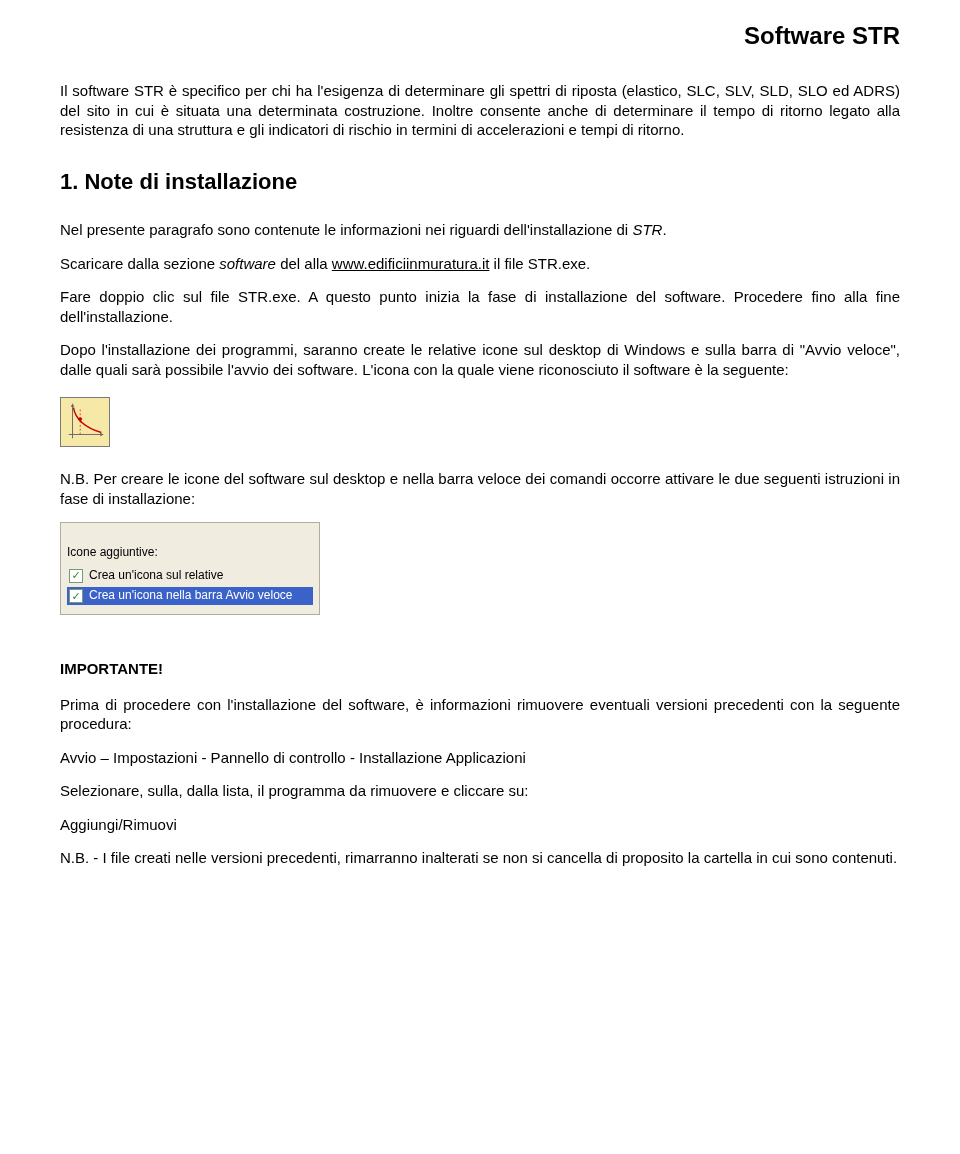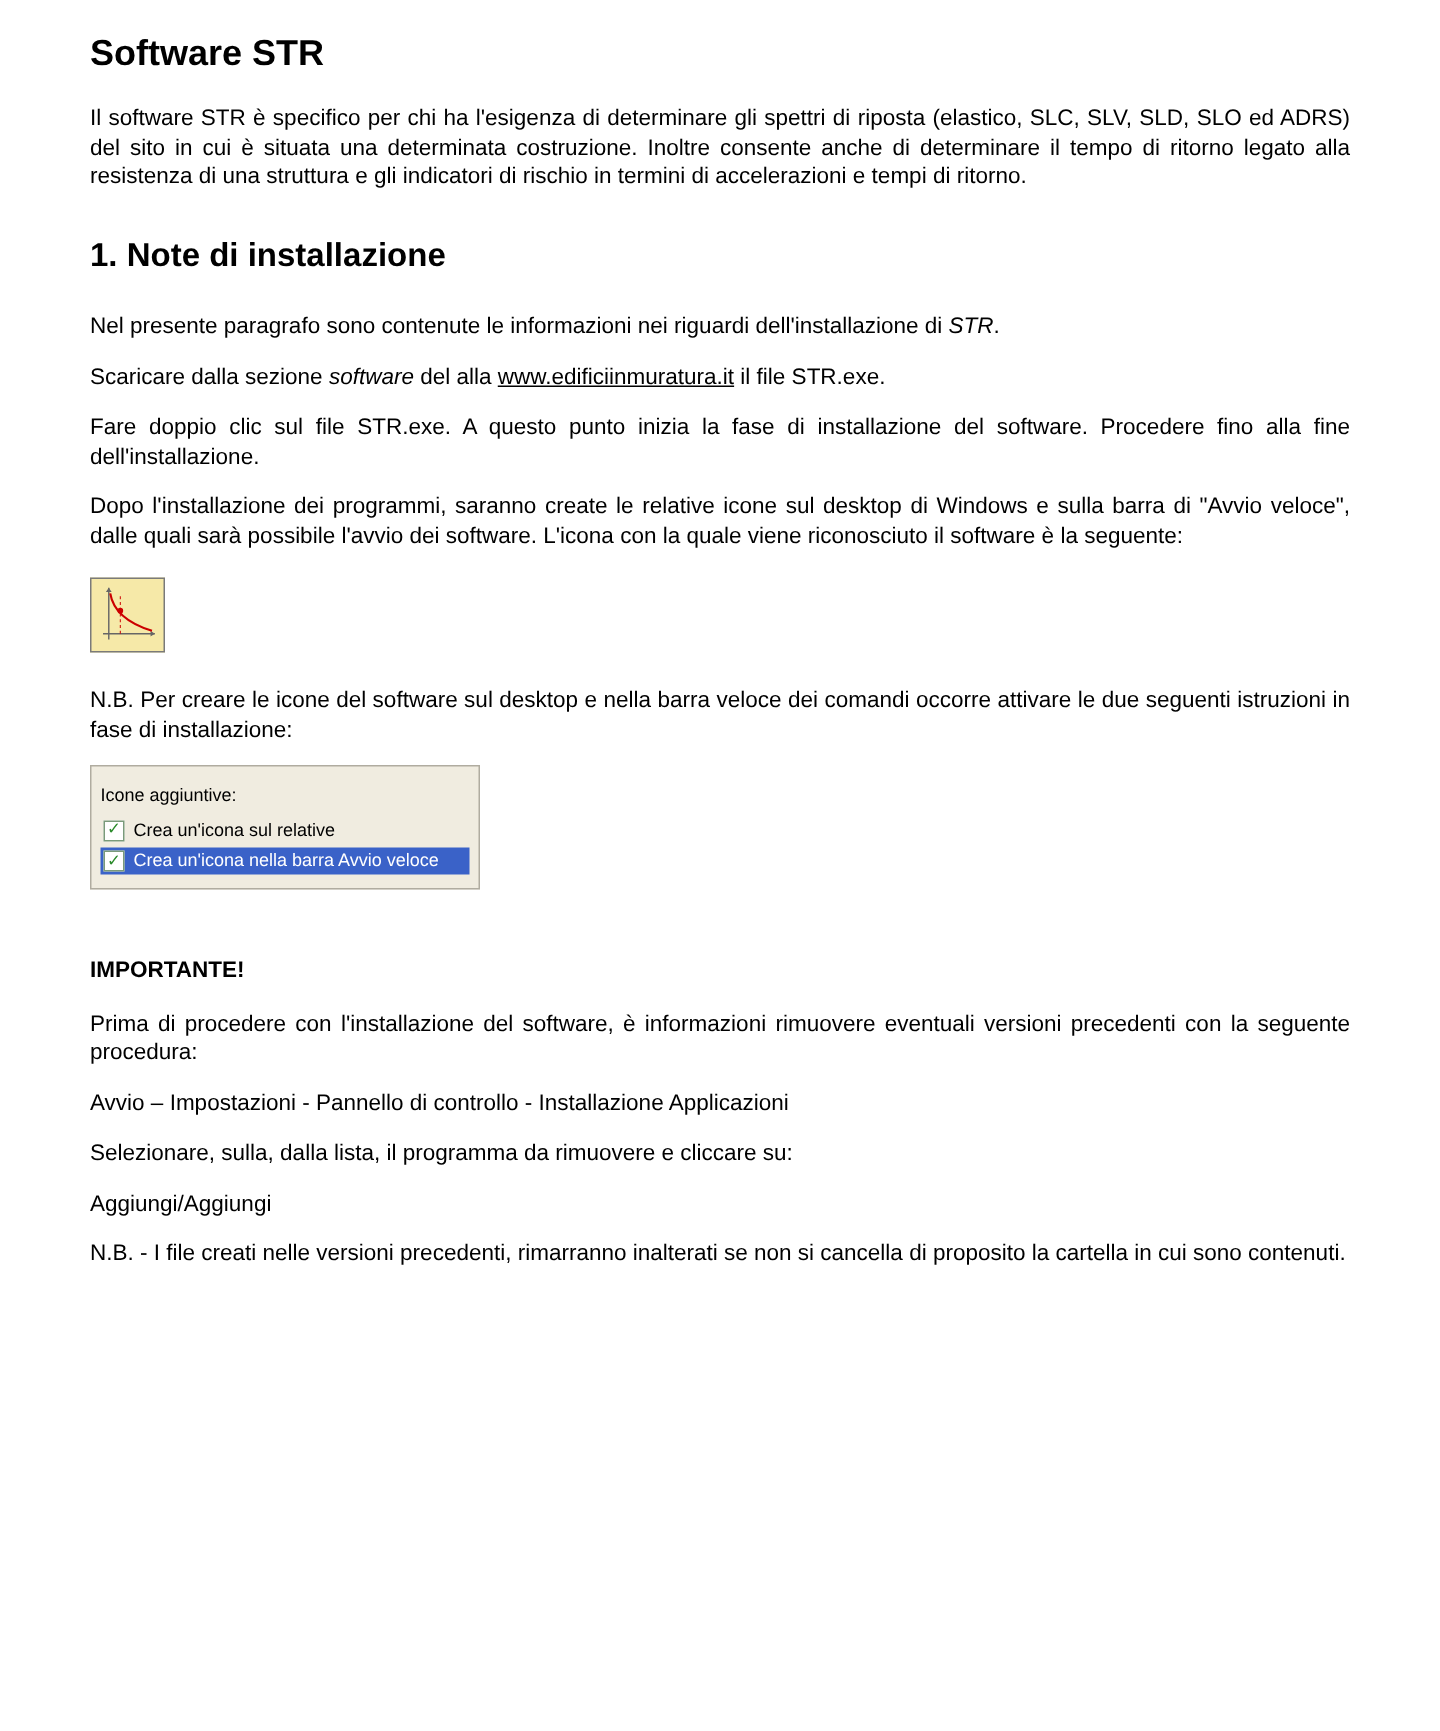--- a/index.html
+++ b/index.html
@@ -8,22 +8,22 @@
     background: #fff;
     color: #000;
     width: 960px;
     padding: 20px 60px 40px 60px;
     font-size: 15px;
     line-height: 1.3;
   }
   .title {
     font-size: 24px;
     font-weight: bold;
-    text-align: left;
-    margin-bottom: 18px;
+    text-align: right;
+    margin-bottom: 30px;
   }
   .para {
     text-align: justify;
     margin-bottom: 14px;
   }
   .heading {
     font-size: 22px;
     font-weight: bold;
     margin-top: 28px;
     margin-bottom: 24px;
@@ -37,21 +37,21 @@
     border: 1px solid #7a7a7a;
     display: block;
     margin: 18px 0 22px 0;
     position: relative;
   }
   .icon-img svg { position: absolute; inset: 0; }
   .installer-box {
     width: 260px;
     background: #f0ece0;
     border: 1px solid #b0aca0;
-    padding: 12px 6px 6px 6px;
+    padding: 22px 6px 6px 6px;
     margin: 14px 0 30px 0;
     font-family: Tahoma, Arial, sans-serif;
     font-size: 12px;
     color: #000;
   }
   .installer-label {
     margin-bottom: 6px;
   }
   .checkrow {
     display: flex;
@@ -132,15 +132,15 @@
 </div>
 
 <p class="important">IMPORTANTE!</p>
 
 <p class="para">Prima di procedere con l'installazione del software, è informazioni rimuovere eventuali versioni precedenti con la seguente procedura:</p>
 
 <p class="spaced">Avvio – Impostazioni - Pannello di controllo - Installazione Applicazioni</p>
 
 <p class="spaced">Selezionare, sulla, dalla lista, il programma da rimuovere e cliccare su:</p>
 
-<p class="spaced">Aggiungi/Aggiungi</p>
+<p class="spaced">Aggiungi/Rimuovi</p>
 
 <p class="para">N.B. - I file creati nelle versioni precedenti, rimarranno inalterati se non si cancella di proposito la cartella in cui sono contenuti.</p>
 
 </body></html>

